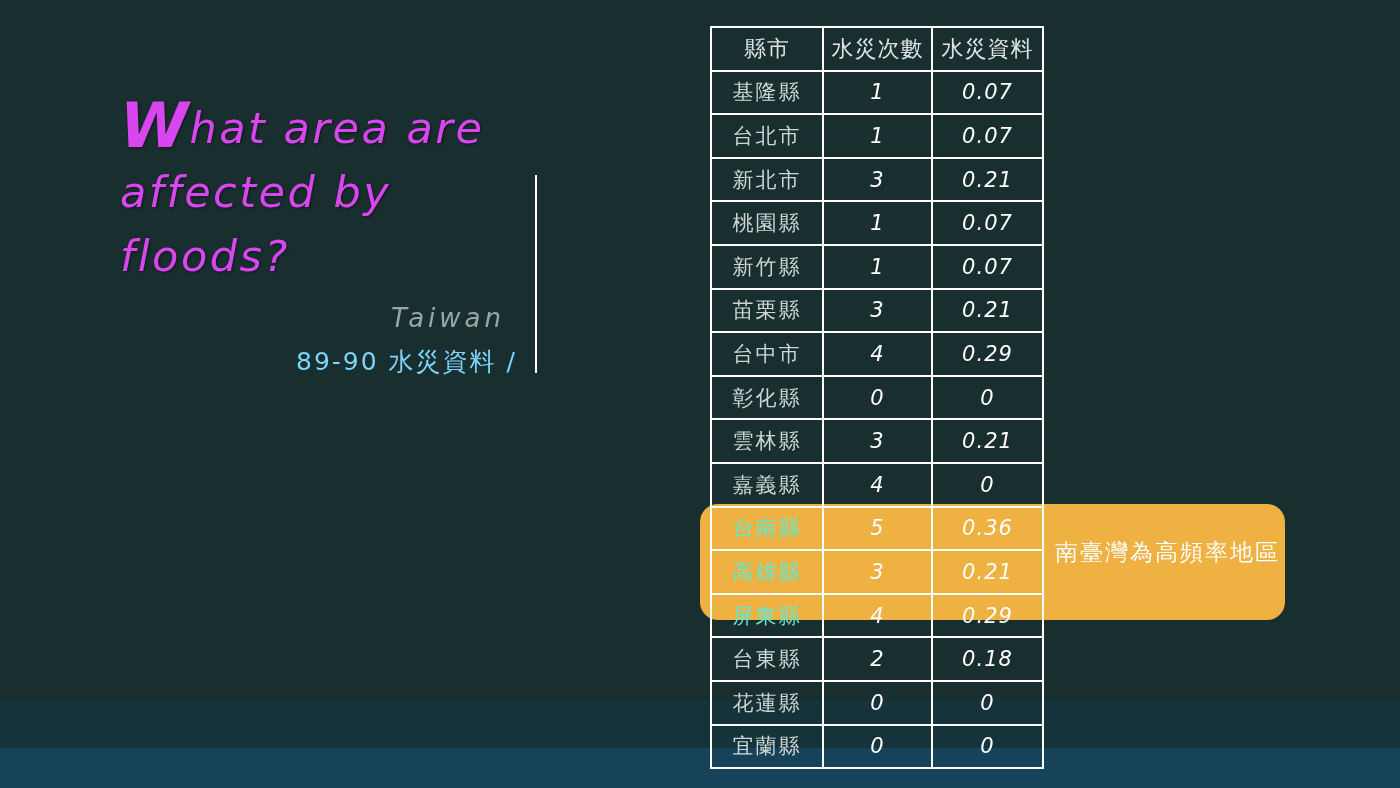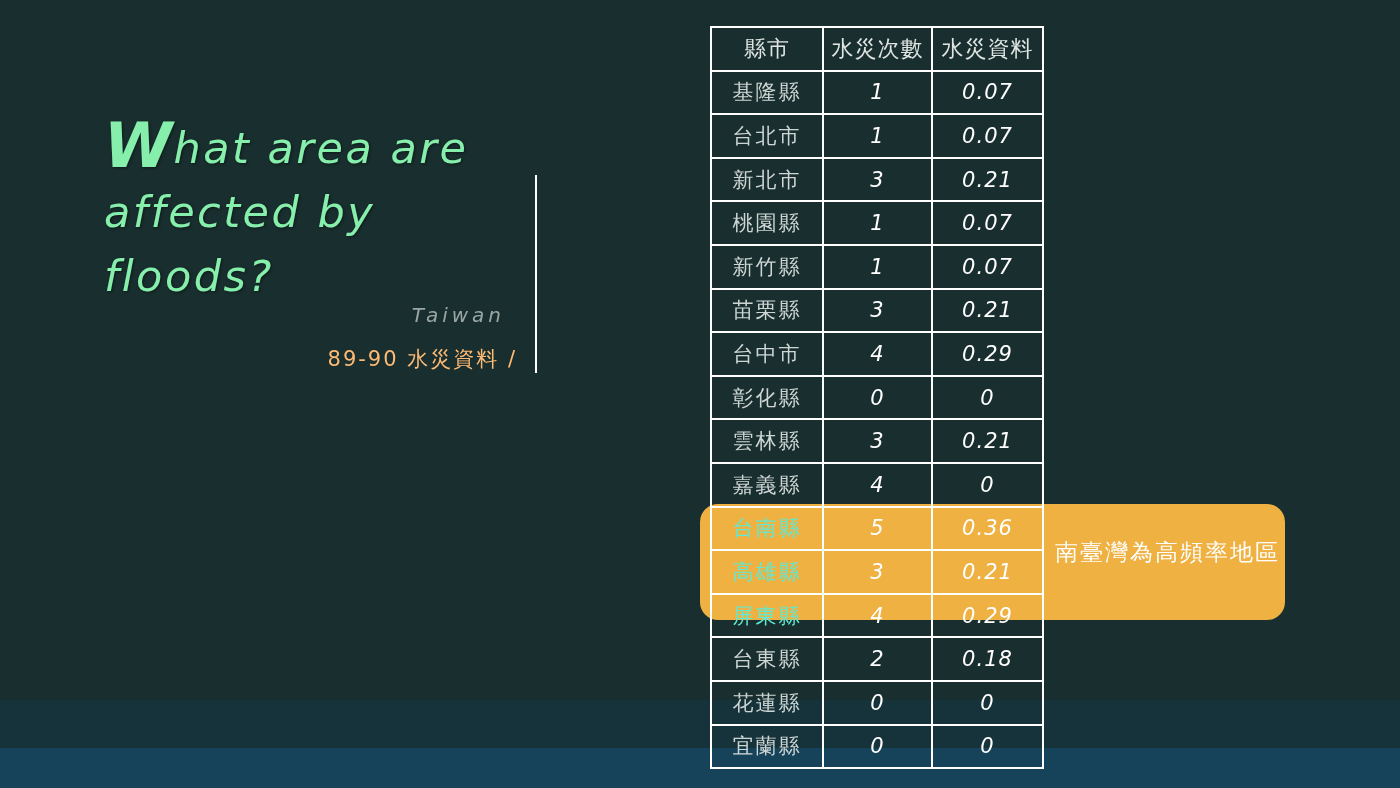--- a/index.html
+++ b/index.html
@@ -29,31 +29,30 @@
   }
   .band-bottom {
     top: 748px;
     height: 40px;
     background: #16435a;
   }
 
   
   .headline {
     position: absolute;
-    left: 104px;
+    left: 120px;
     top: 96px;
     width: 430px;
-    color: #86efac;
+    color: #d946ef;
     font-style: italic;
     font-size: 43px;
     line-height: 64px;
     letter-spacing: 2.5px;
     font-weight: 400;
     text-shadow: 1px 1px 3px rgba(0,0,0,0.45);
-    margin-top: 20px;
   }
   .headline .drop {
     font-size: 62px;
     font-weight: 700;
     font-style: italic;
     letter-spacing: 1px;
     line-height: 0;
     position: relative;
     top: 4px;
   }
@@ -70,30 +69,30 @@
     background: #ffffff;
   }
 
   .sub-region {
     position: absolute;
     right: 895px;
     top: 303px;
     text-align: right;
     color: #9aa6a4;
     font-style: italic;
-    font-size: 20px;
+    font-size: 26px;
     letter-spacing: 4px;
   }
   .sub-source {
     position: absolute;
     right: 883px;
     top: 345px;
     text-align: right;
-    color: #fdba74;
-    font-size: 21px;
+    color: #7dd3fc;
+    font-size: 25px;
     letter-spacing: 2px;
   }
 
   
   .highlight-block {
     position: absolute;
     left: 700px;
     top: 504px;
     width: 585px;
     height: 116px;

